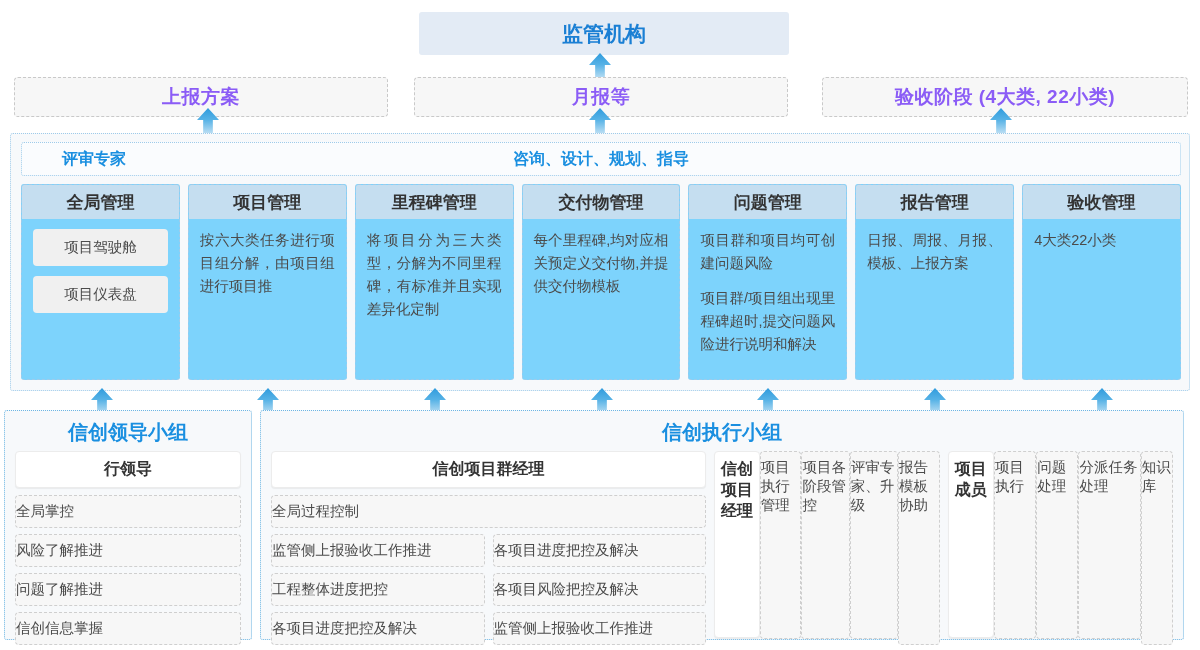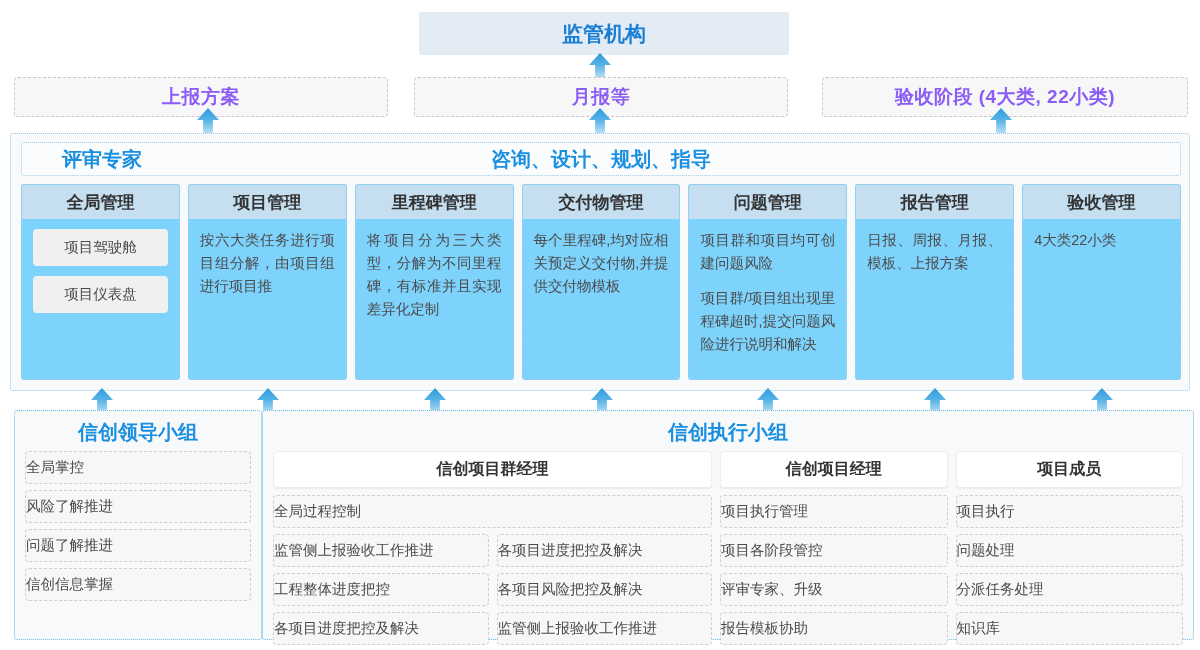--- a/index.html
+++ b/index.html
@@ -47,21 +47,21 @@
   }
   .role-strip{
     position:absolute;left:10px;top:8px;width:1160px;height:34px;
     border:1px dotted #9ecbea;
     background:#fafcfe;
     border-radius:3px;
     box-sizing:border-box;
   }
   .role-label{
     position:absolute;top:50%;transform:translateY(-50%);
-    color:#1a8fe0;font-weight:bold;font-size:20px;white-space:nowrap;
+    color:#1a8fe0;font-weight:bold;font-size:16px;white-space:nowrap;
   }
   .role-left{left:40px;}
   .role-center{left:50%;transform:translate(-50%,-50%);}
 
   .cols{
     position:absolute;left:10px;top:50px;width:1160px;height:196px;
     display:flex;gap:8px;
   }
   .col{
     flex:1;
@@ -85,22 +85,22 @@
   .col-body p{margin:0 0 12px 0;text-align:justify;text-justify:inter-ideograph;}
   .col-body p:last-child{margin-bottom:0;}
   .pill{
     background:#f0f0f0;border-radius:4px;
     padding:7px 0;margin-bottom:10px;
     text-align:center;font-size:14.5px;color:#4b4b4b;
   }
 
   
   .bot-wrap{
-    position:absolute;left:14px;top:410px;width:1180px;height:230px;
-    display:flex;
+    position:absolute;left:4px;top:410px;width:1180px;height:230px;
+    display:flex;gap:8px;
   }
   .panel{
     border:1px dotted #6cb6e4;
     border-radius:3px;
     background:#f7f9fb;
     box-sizing:border-box;
     padding:8px 10px 10px 10px;
     position:relative;
     display:flex;flex-direction:column;
   }
@@ -122,21 +122,21 @@
   .item{
     border:1px dashed #cfcfcf;
     background:#f7f7f7;
     border-radius:4px;
     font-size:14.5px;color:#4b4b4b;
     padding:6px 0;margin-bottom:6px;
   }
   .item:last-child{margin-bottom:0;}
   .exec-cols{display:flex;gap:8px;flex:1;}
   .exec-col-wide{flex:1.93;display:flex;flex-direction:column;}
-  .exec-col{flex:1;display:flex;flex-direction:column;}
+  .exec-col{flex:1;display:flex;flex-direction:row;}
   .grid2{display:flex;gap:8px;}
   .grid2 > div{flex:1;}
 </style>
 </head>
 <body>
 
 <div class="canvas">
 
   <div class="box-solid-blue" style="position:absolute;left:419px;top:12px;width:370px;height:43px;">
     <span>监管机构</span>
@@ -226,20 +226,21 @@
   <div class="arrow" style="left:424px;top:388px;"></div>
   <div class="arrow" style="left:591px;top:388px;"></div>
   <div class="arrow" style="left:757px;top:388px;"></div>
   <div class="arrow" style="left:924px;top:388px;"></div>
   <div class="arrow" style="left:1091px;top:388px;"></div>
 
   <div class="bot-wrap">
 
     <div class="panel panel-left">
       <div class="panel-title">信创领导小组</div>
+      <div class="sub-head">行领导</div>
       <div>
         <div class="item">全局掌控</div>
         <div class="item">风险了解推进</div>
         <div class="item">问题了解推进</div>
         <div class="item">信创信息掌握</div>
       </div>
     </div>
 
     <div class="panel panel-right">
       <div class="panel-title">信创执行小组</div>

